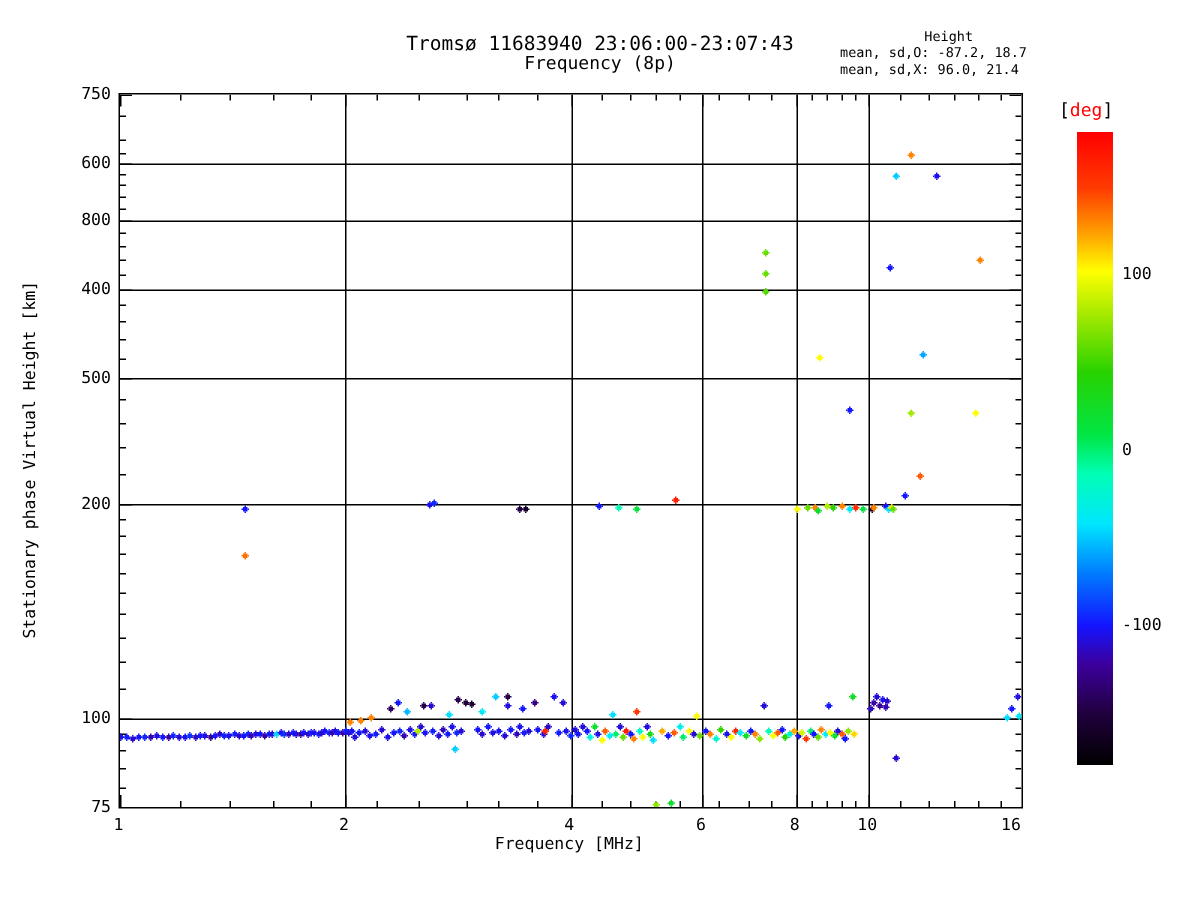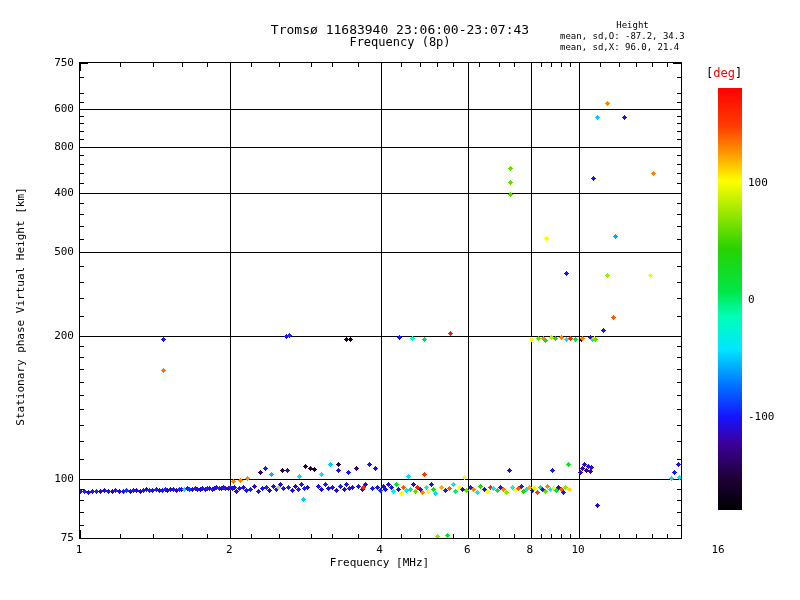--- a/index.html
+++ b/index.html
@@ -29,21 +29,21 @@
   .cb-tick-label{position:absolute;left:748px;font-size:11px;}
 </style>
 </head>
 <body>
 
 <div class="abs" id="title1">Tromsø 11683940 23:06:00-23:07:43</div>
 <div class="abs" id="title2">Frequency (8p)</div>
 
 <div class="abs" id="stats">
   <div class="hd">Height</div>
-  <div>mean, sd,O: -87.2, 34.3</div>
+  <div>mean, sd,O: -87.2, 18.7</div>
   <div>mean, sd,X:  96.0, 21.4</div>
 </div>
 
 <div class="abs" id="plot">
   <div id="plot-inner">
       <div class="grid-v" style="left:150.3px"></div>
       <div class="grid-v" style="left:300.5px"></div>
       <div class="grid-v" style="left:388.4px"></div>
       <div class="grid-v" style="left:450.7px"></div>
       <div class="grid-v" style="left:499.1px"></div>
@@ -439,21 +439,21 @@
 
 <div class="abs" id="colorbar" style="background: linear-gradient(to top, rgb(0, 0, 0) 0%, rgb(32, 0, 60) 8%, rgb(60, 0, 158) 16%, rgb(20, 20, 255) 22%, rgb(0, 120, 255) 30%, rgb(0, 230, 255) 38%, rgb(0, 255, 180) 46%, rgb(0, 230, 70) 52%, rgb(40, 210, 0) 62%, rgb(150, 230, 0) 70%, rgb(255, 255, 0) 78%, rgb(255, 160, 0) 84%, rgb(255, 60, 0) 91%, rgb(255, 0, 0) 100%);"></div>
 <div class="abs" id="cb-label"><span class="br">[</span><span class="unit">deg</span><span class="br">]</span></div>
 
 <div class="abs xlab" style="left:57.0px;top:543px">1</div>
 <div class="abs xlab" style="left:207.3px;top:543px">2</div>
 <div class="abs xlab" style="left:357.5px;top:543px">4</div>
 <div class="abs xlab" style="left:445.4px;top:543px">6</div>
 <div class="abs xlab" style="left:507.8px;top:543px">8</div>
 <div class="abs xlab" style="left:556.1px;top:543px">10</div>
-<div class="abs xlab" style="left:696px;top:543px">16</div>
+<div class="abs xlab" style="left:652px;top:543px">16</div>
 <div class="abs ylab" style="left:28px;top:531.0px">75</div>
 <div class="abs ylab" style="left:28px;top:471.7px">100</div>
 <div class="abs ylab" style="left:28px;top:328.7px">200</div>
 <div class="abs ylab" style="left:28px;top:245.0px">500</div>
 <div class="abs ylab" style="left:28px;top:185.7px">400</div>
 <div class="abs ylab" style="left:28px;top:139.6px">800</div>
 <div class="abs ylab" style="left:28px;top:102.0px">600</div>
 <div class="abs ylab" style="left:28px;top:56.0px">750</div>
 <div class="cb-tick-label" style="top:175.8px">100</div>
 <div class="cb-tick-label" style="top:293.0px">0</div>

